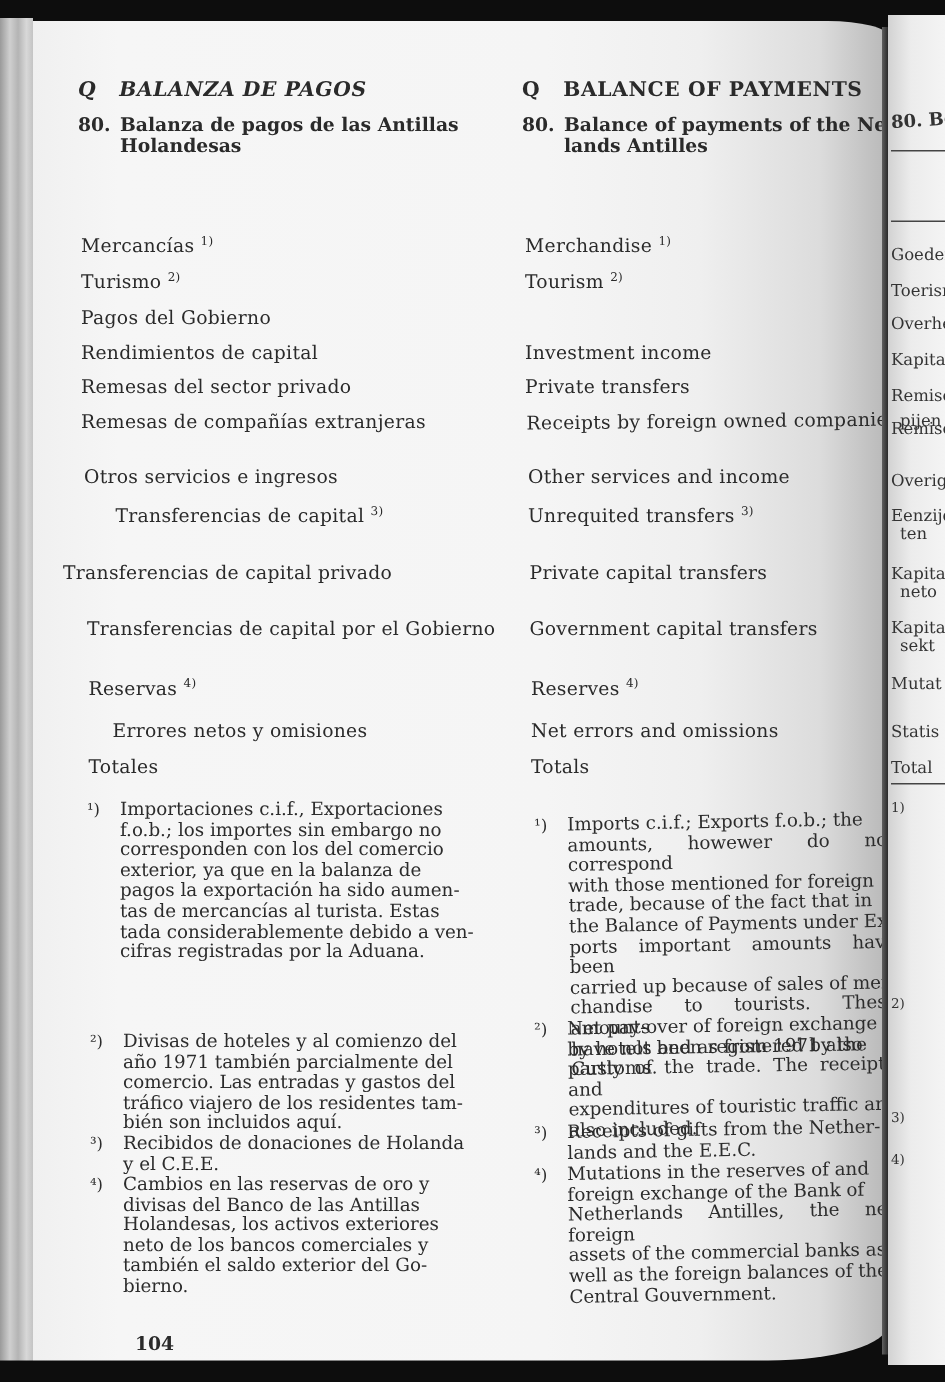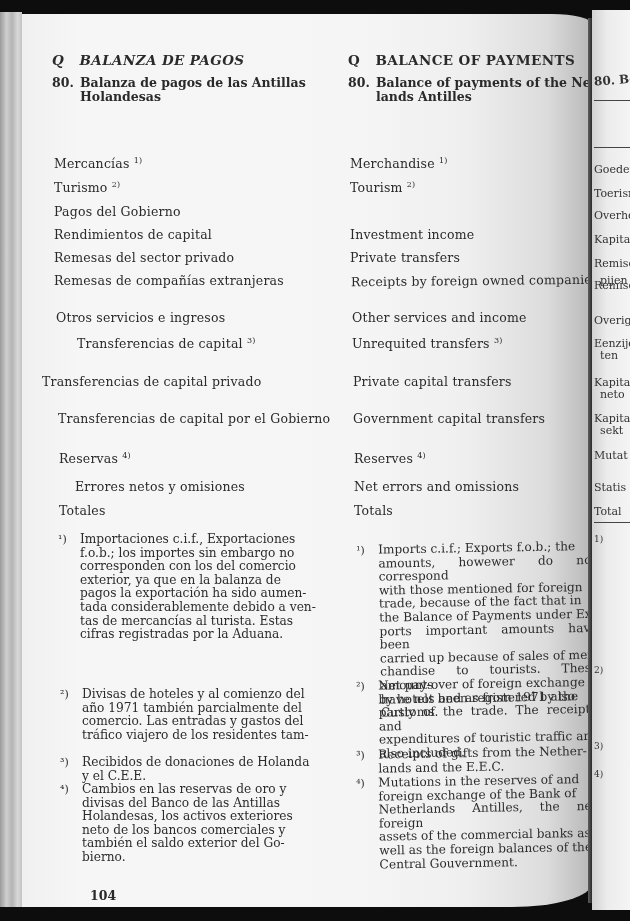--- a/index.html
+++ b/index.html
@@ -105,32 +105,33 @@
   <div class="text row" style="left:332px; top:489px;"><span>Totals</span></div>
 
   <div class="note" style="left:36px; top:519px; width:265px;">
     <span class="num">¹)</span>
     <div class="body" style="width:245px;">
       <div>Importaciones c.i.f., Exportaciones</div>
         <div>f.o.b.; los importes sin embargo no</div>
         <div>corresponden con los del comercio</div>
         <div>exterior, ya que en la balanza de</div>
         <div>pagos la exportación ha sido aumen-</div>
+        <div>tas de mercancías al turista. Estas</div>
         <div>tada considerablemente debido a ven-</div>
-        <div>tas de mercancías al turista. Estas</div>
         <div>cifras registradas por la Aduana.</div>
     </div>
   </div>
   <div class="note" style="left:38px; top:674px; width:265px;">
     <span class="num">²)</span>
     <div class="body" style="width:245px;">
       <div>Divisas de hoteles y al comienzo del</div>
         <div>año 1971 también parcialmente del</div>
         <div>comercio. Las entradas y gastos del</div>
         <div>tráfico viajero de los residentes tam-</div>
+        <div>bién son incluidos aquí.</div>
     </div>
   </div>
   <div class="note" style="left:38px; top:742px; width:265px;">
     <span class="num">³)</span>
     <div class="body" style="width:245px;">
       <div>Recibidos de donaciones de Holanda</div>
         <div>y el C.E.E.</div>
     </div>
   </div>
   <div class="note" style="left:38px; top:769px; width:265px;">

